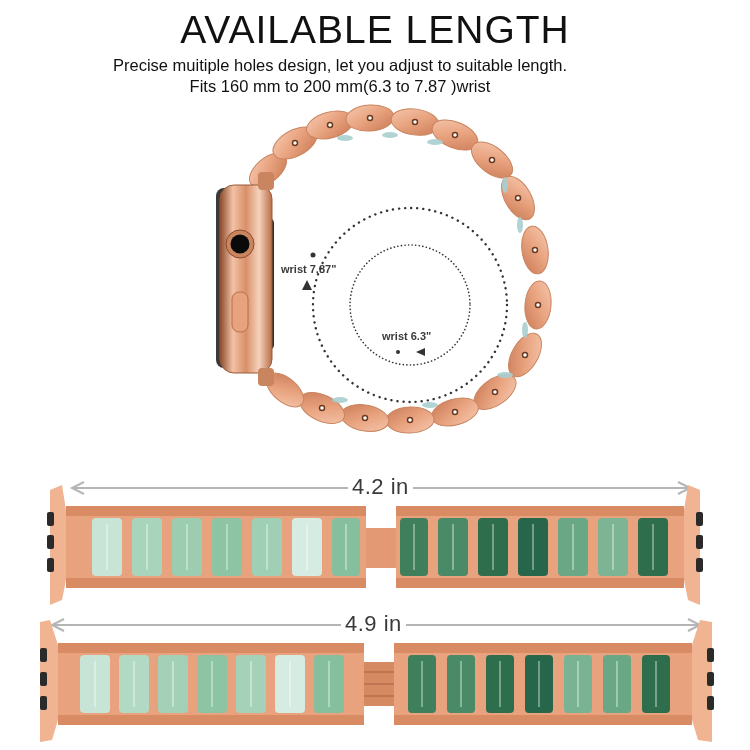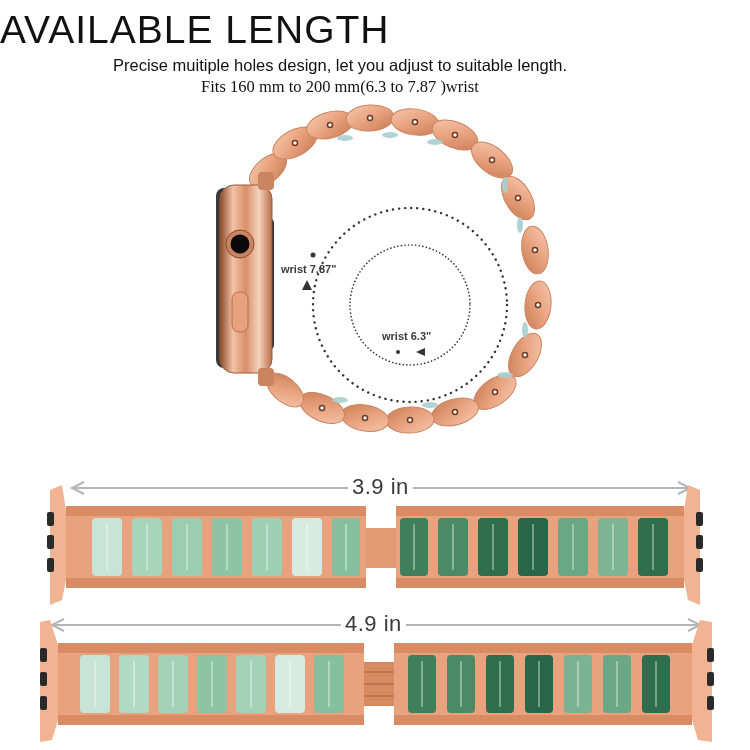--- a/index.html
+++ b/index.html
@@ -1,19 +1,19 @@
 <!DOCTYPE html>
 <html><head>
 <meta charset="utf-8">
 <style>
   html, body { margin:0; padding:0; background:#ffffff; }
   body { width:750px; height:750px; position:relative; overflow:hidden; font-family:"Liberation Sans", sans-serif; }
-  .title { position:absolute; top:8px; left:0; width:750px; font-size:39px; color:#111; letter-spacing:1px; font-family:"Liberation Sans", sans-serif; }
+  .title { position:absolute; top:8px; left:0; width:750px; text-align:center; font-size:39px; color:#111; letter-spacing:1px; font-family:"Liberation Sans", sans-serif; }
   .sub { position:absolute; left:0; width:680px; text-align:center; font-size:16.5px; color:#111; }
-  .sub1 { top:56px; } .sub2 { top:77px;font-family:Liberation Serif, serif; }
+  .sub1 { top:56px; } .sub2 { top:77px; }
   svg { position:absolute; left:0; top:0; }
   .measure-label { position:absolute; font-size:22px; color:#3a3a3a; background:#fff; padding:0 4px; letter-spacing:0.5px; }
   .wrist-label { position:absolute; font-size:11px; font-weight:bold; color:#3a3a3a; }
 </style>
 </head>
 <body>
 
 <div class="title">AVAILABLE LENGTH</div>
 <div class="sub sub1">Precise muitiple holes design, let you adjust to suitable length.</div>
 <div class="sub sub2">Fits 160 mm to 200 mm(6.3 to 7.87 )wrist</div>
@@ -214,14 +214,14 @@
       <line x1="461" y1="661" x2="461" y2="707"></line>
         <line x1="500" y1="661" x2="500" y2="707"></line>
       <line x1="539" y1="661" x2="539" y2="707"></line>
         <line x1="578" y1="661" x2="578" y2="707"></line>
       <line x1="617" y1="661" x2="617" y2="707"></line>
         <line x1="656" y1="661" x2="656" y2="707"></line>
     </g>
   </g>
 </svg>
 
-<div class="measure-label" style="left:348px;top:474px;">3.9 in</div>
+<div class="measure-label" style="left:348px;top:474px;">4.2 in</div>
 <div class="measure-label" style="left:341px;top:611px;">4.9 in</div>
 
 </body></html>

